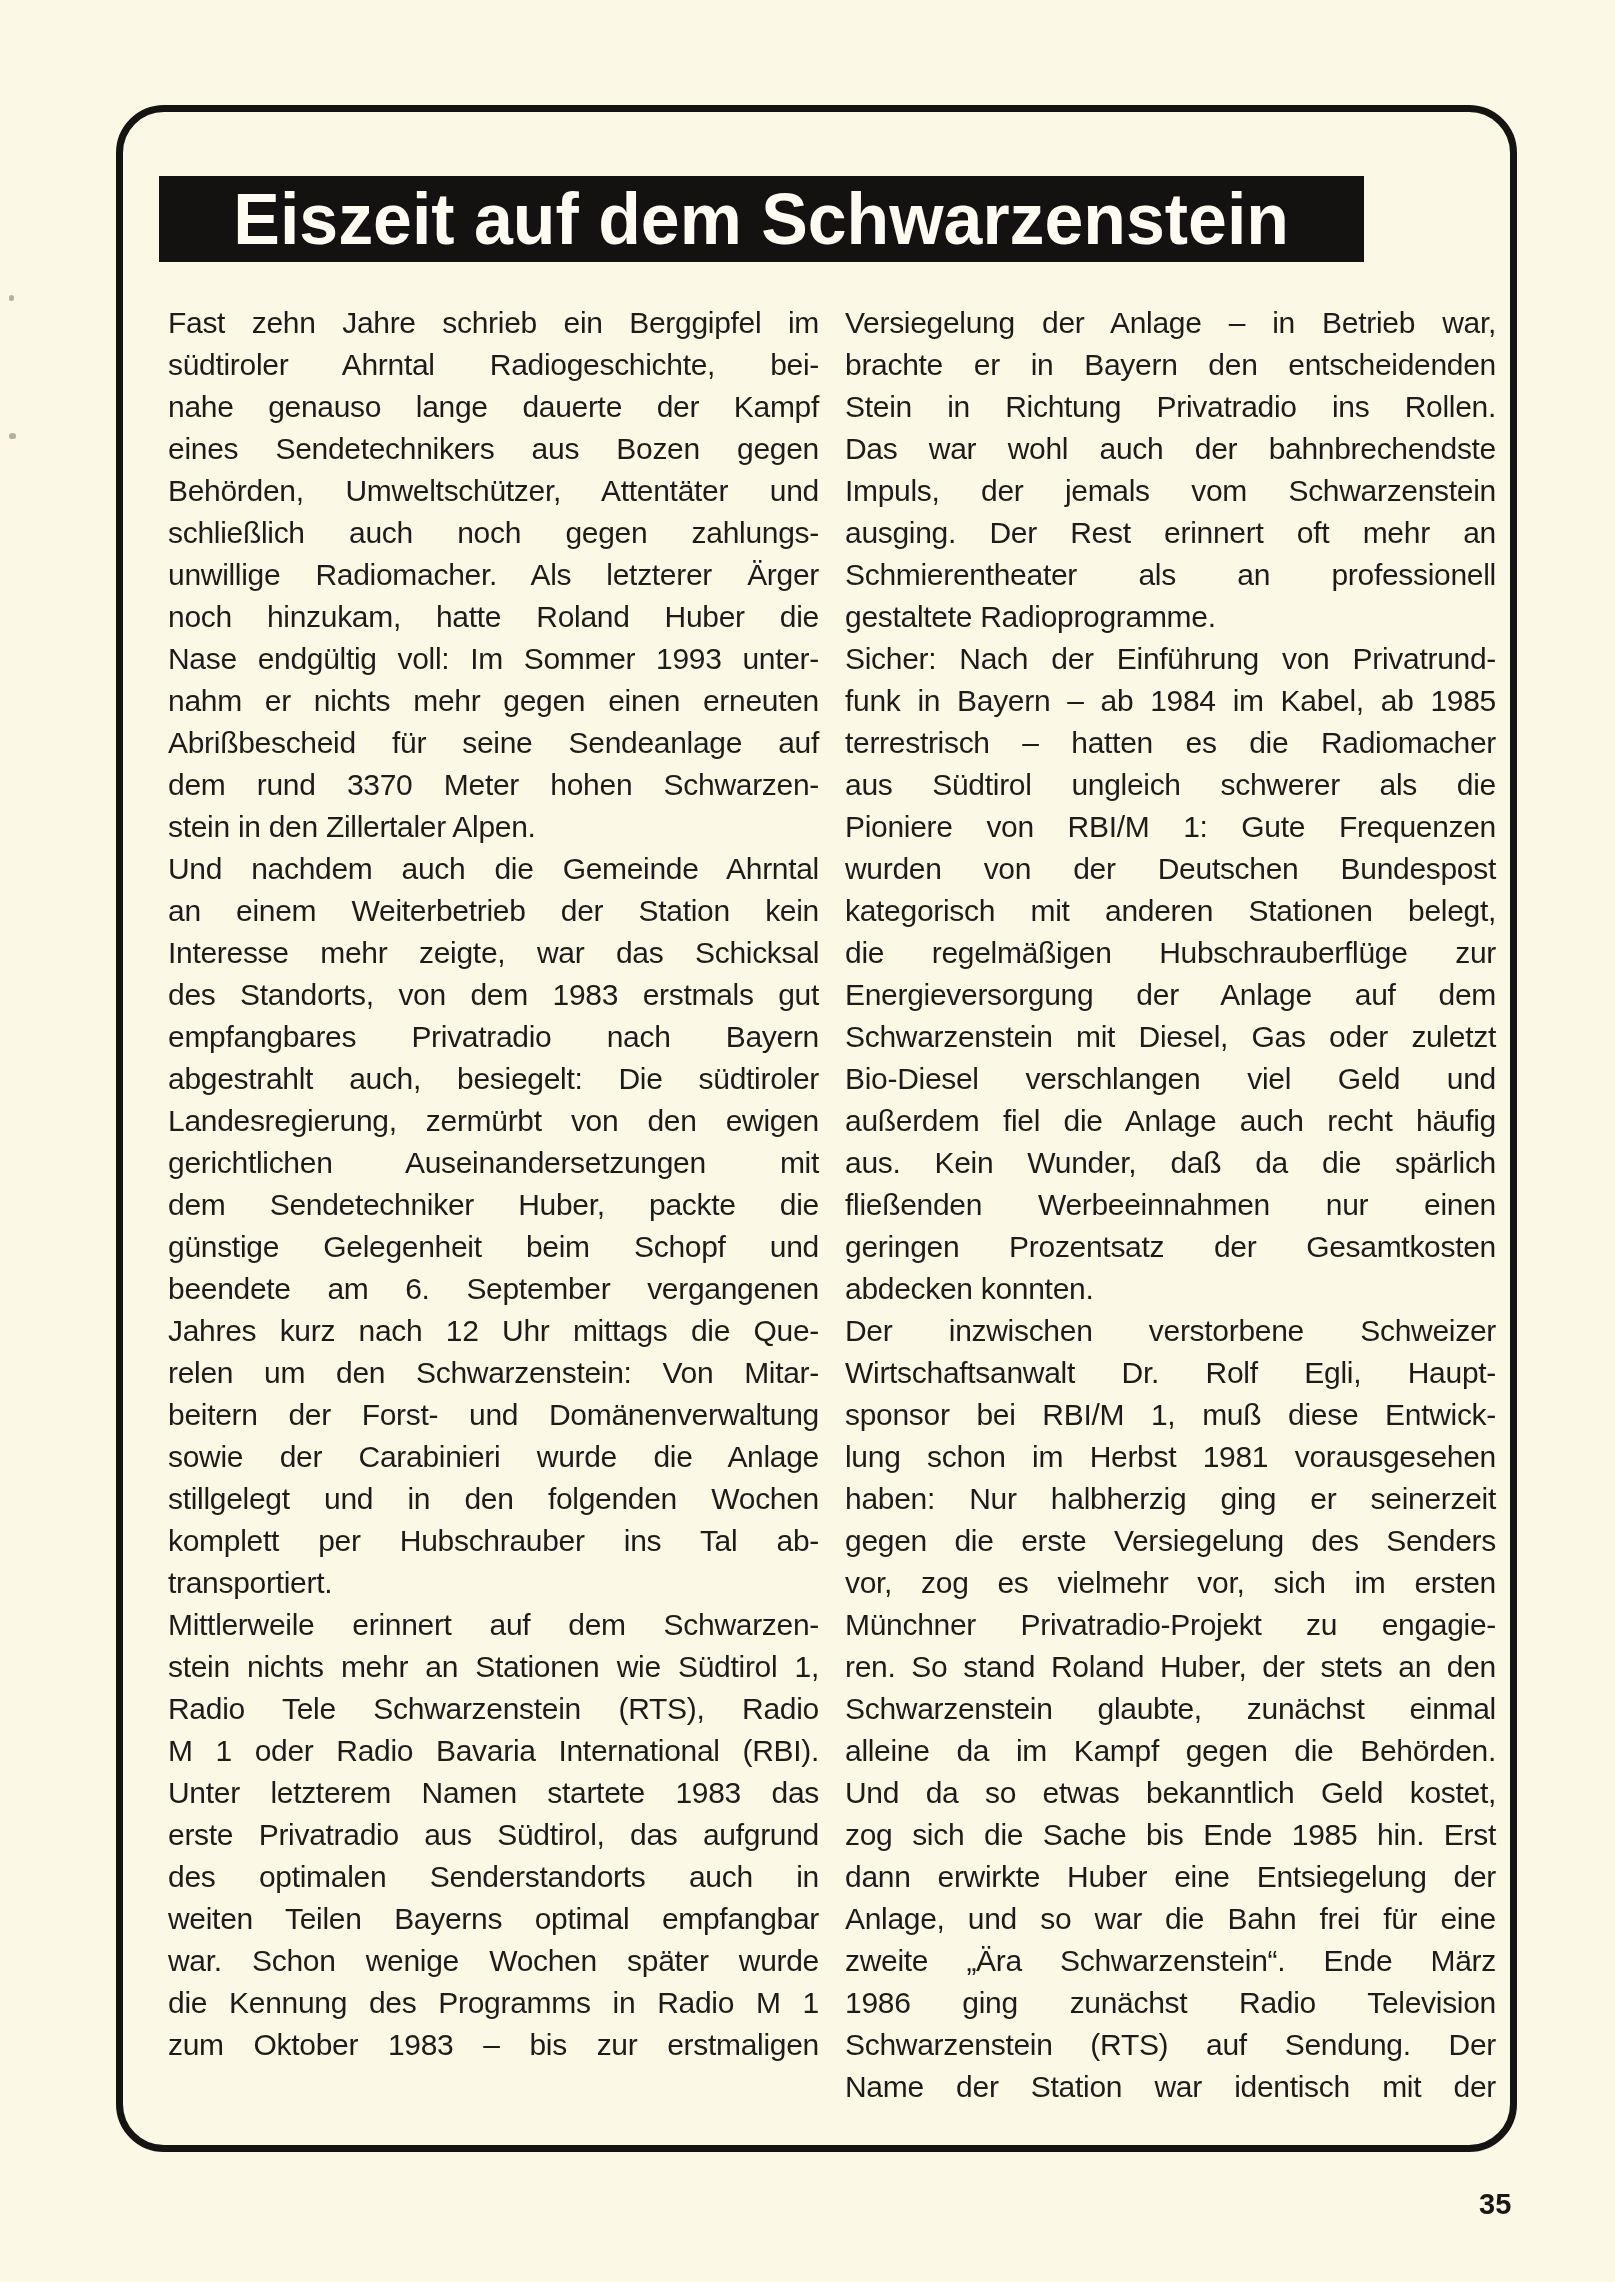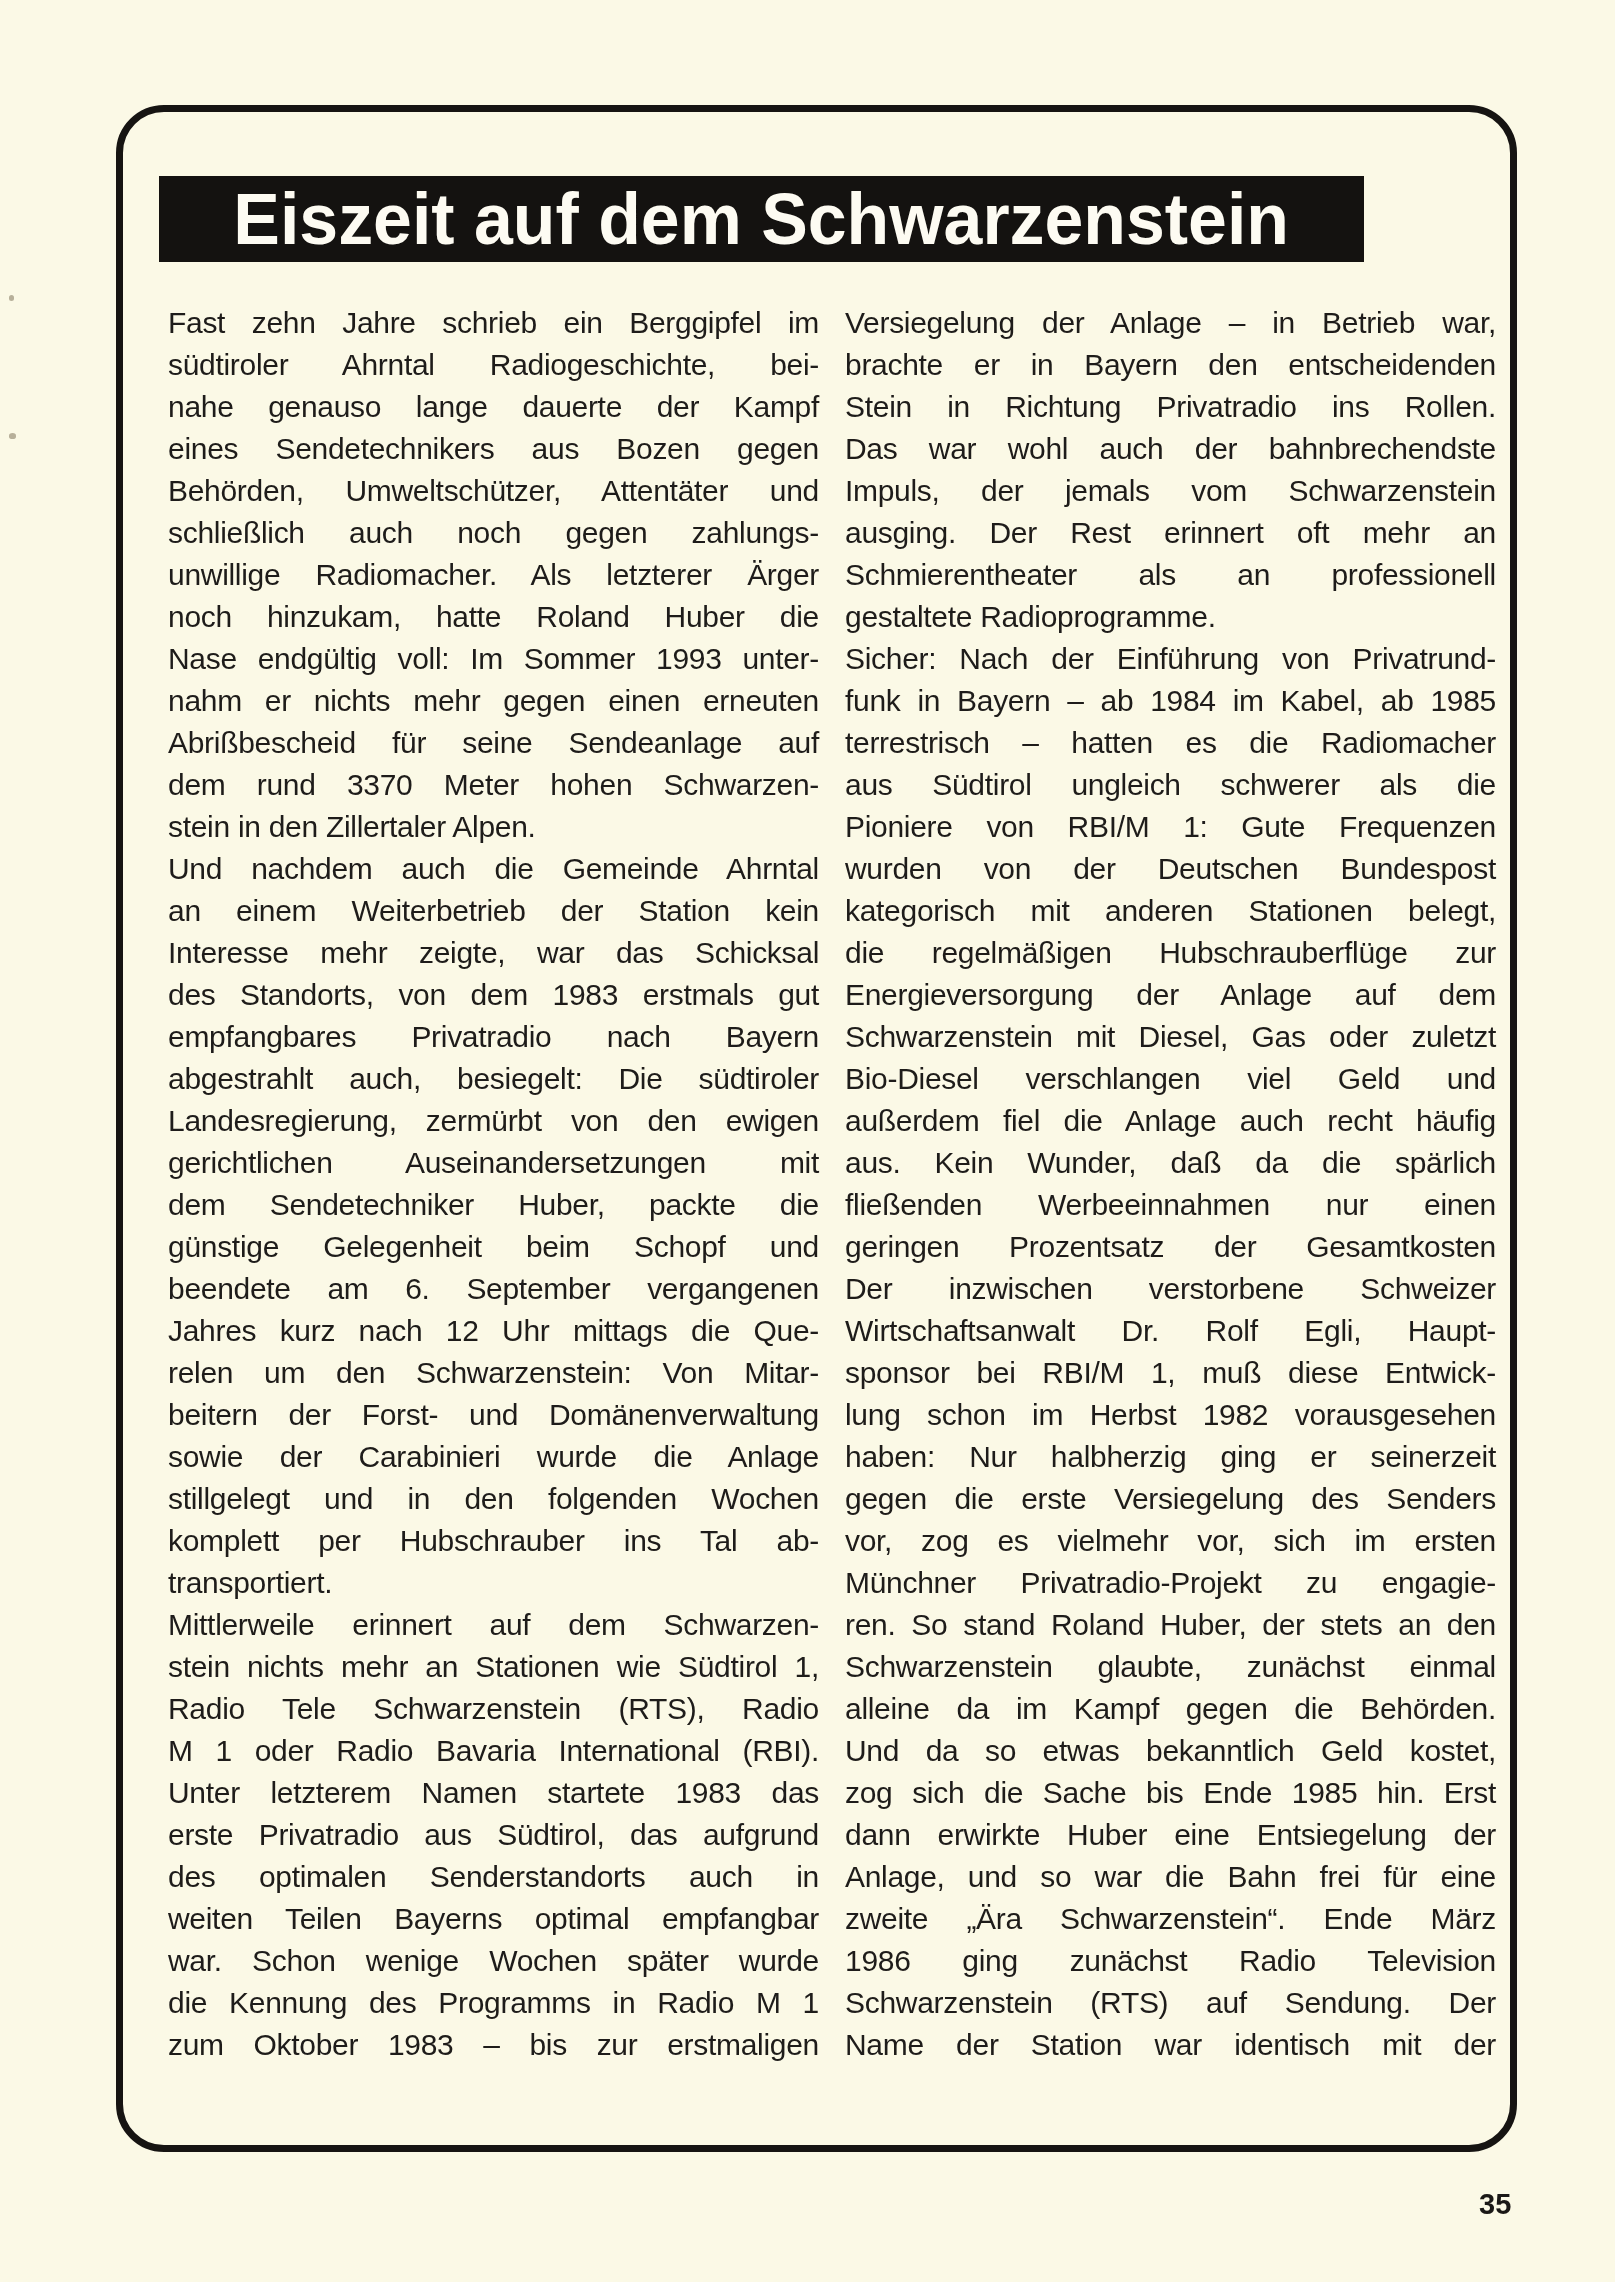--- a/index.html
+++ b/index.html
@@ -137,24 +137,25 @@
     <span class="line">wurden von der Deutschen Bundespost</span>
     <span class="line">kategorisch mit anderen Stationen belegt,</span>
     <span class="line">die regelmäßigen Hubschrauberflüge zur</span>
     <span class="line">Energieversorgung der Anlage auf dem</span>
     <span class="line">Schwarzenstein mit Diesel, Gas oder zuletzt</span>
     <span class="line">Bio-Diesel verschlangen viel Geld und</span>
     <span class="line">außerdem fiel die Anlage auch recht häufig</span>
     <span class="line">aus. Kein Wunder, daß da die spärlich</span>
     <span class="line">fließenden Werbeeinnahmen nur einen</span>
     <span class="line">geringen Prozentsatz der Gesamtkosten</span>
+    <span class="line last">abdecken konnten.</span>
     <span class="line">Der inzwischen verstorbene Schweizer</span>
     <span class="line">Wirtschaftsanwalt Dr. Rolf Egli, Haupt-</span>
     <span class="line">sponsor bei RBI/M 1, muß diese Entwick-</span>
-    <span class="line">lung schon im Herbst 1982 vorausgesehen</span>
+    <span class="line">lung schon im Herbst 1981 vorausgesehen</span>
     <span class="line">haben: Nur halbherzig ging er seinerzeit</span>
     <span class="line">gegen die erste Versiegelung des Senders</span>
     <span class="line">vor, zog es vielmehr vor, sich im ersten</span>
     <span class="line">Münchner Privatradio-Projekt zu engagie-</span>
     <span class="line">ren. So stand Roland Huber, der stets an den</span>
     <span class="line">Schwarzenstein glaubte, zunächst einmal</span>
     <span class="line">alleine da im Kampf gegen die Behörden.</span>
     <span class="line">Und da so etwas bekanntlich Geld kostet,</span>
     <span class="line">zog sich die Sache bis Ende 1985 hin. Erst</span>
     <span class="line">dann erwirkte Huber eine Entsiegelung der</span>

